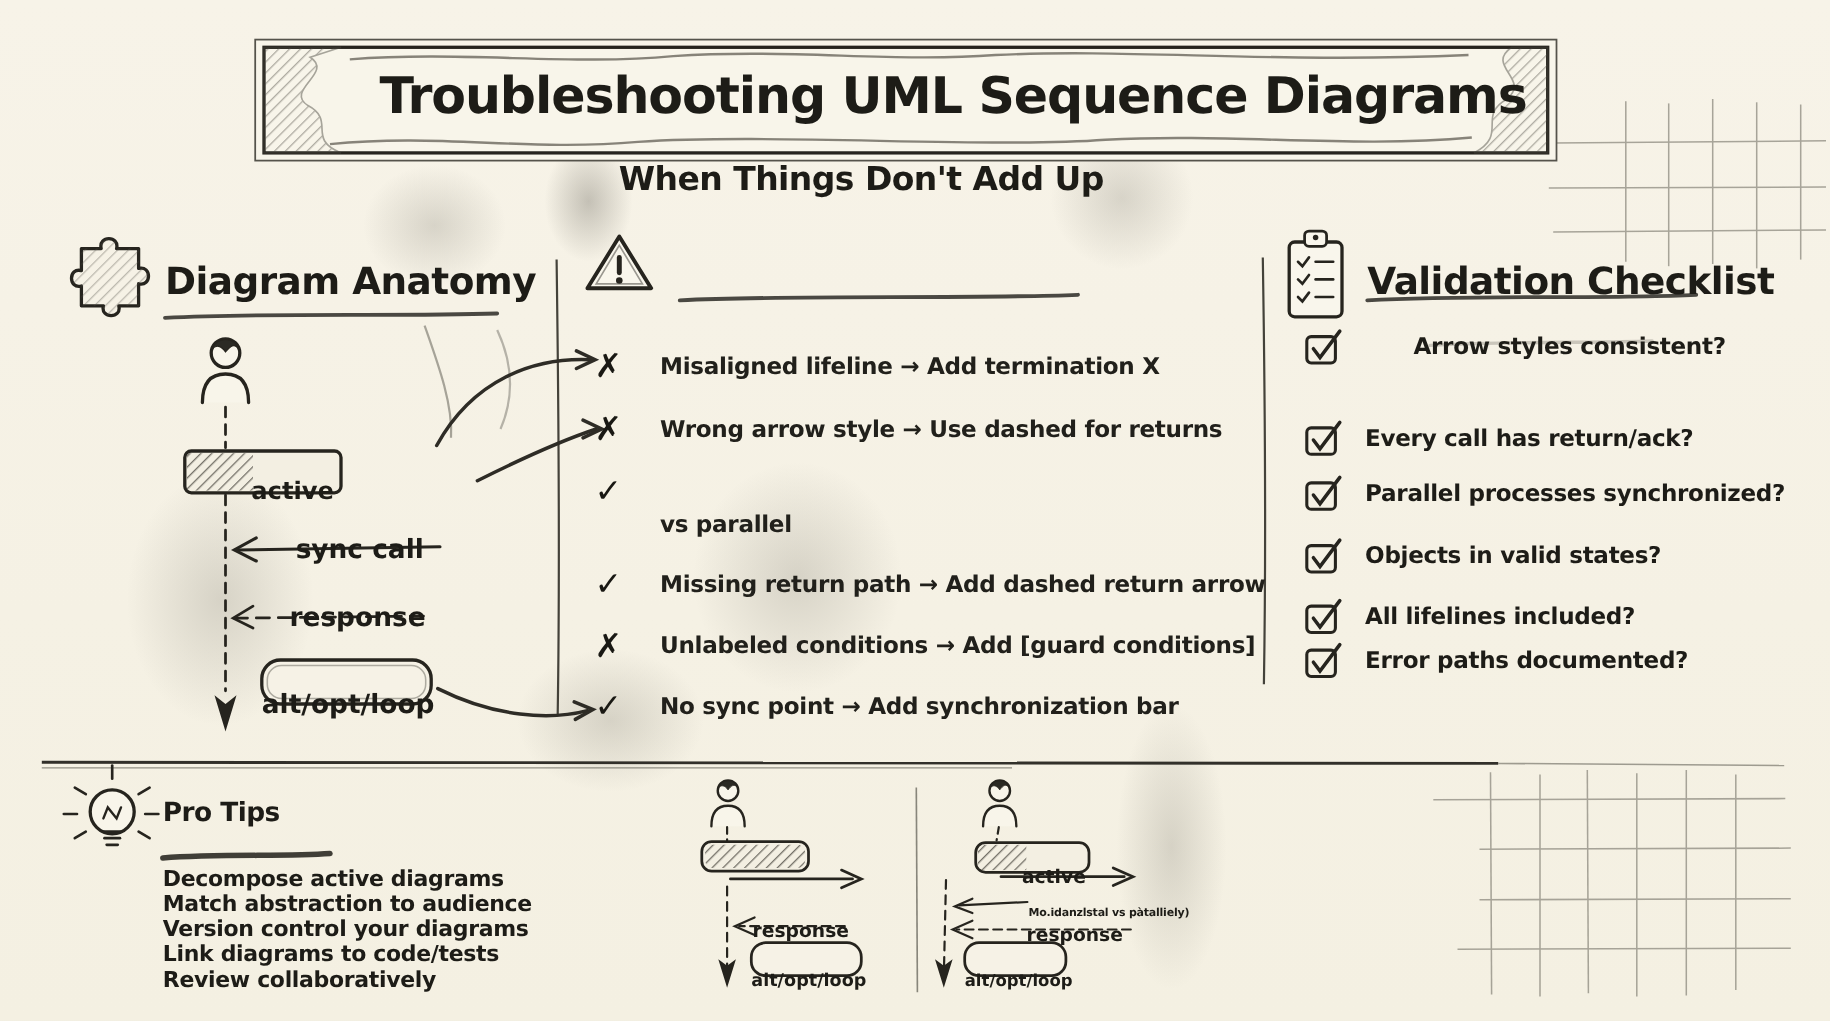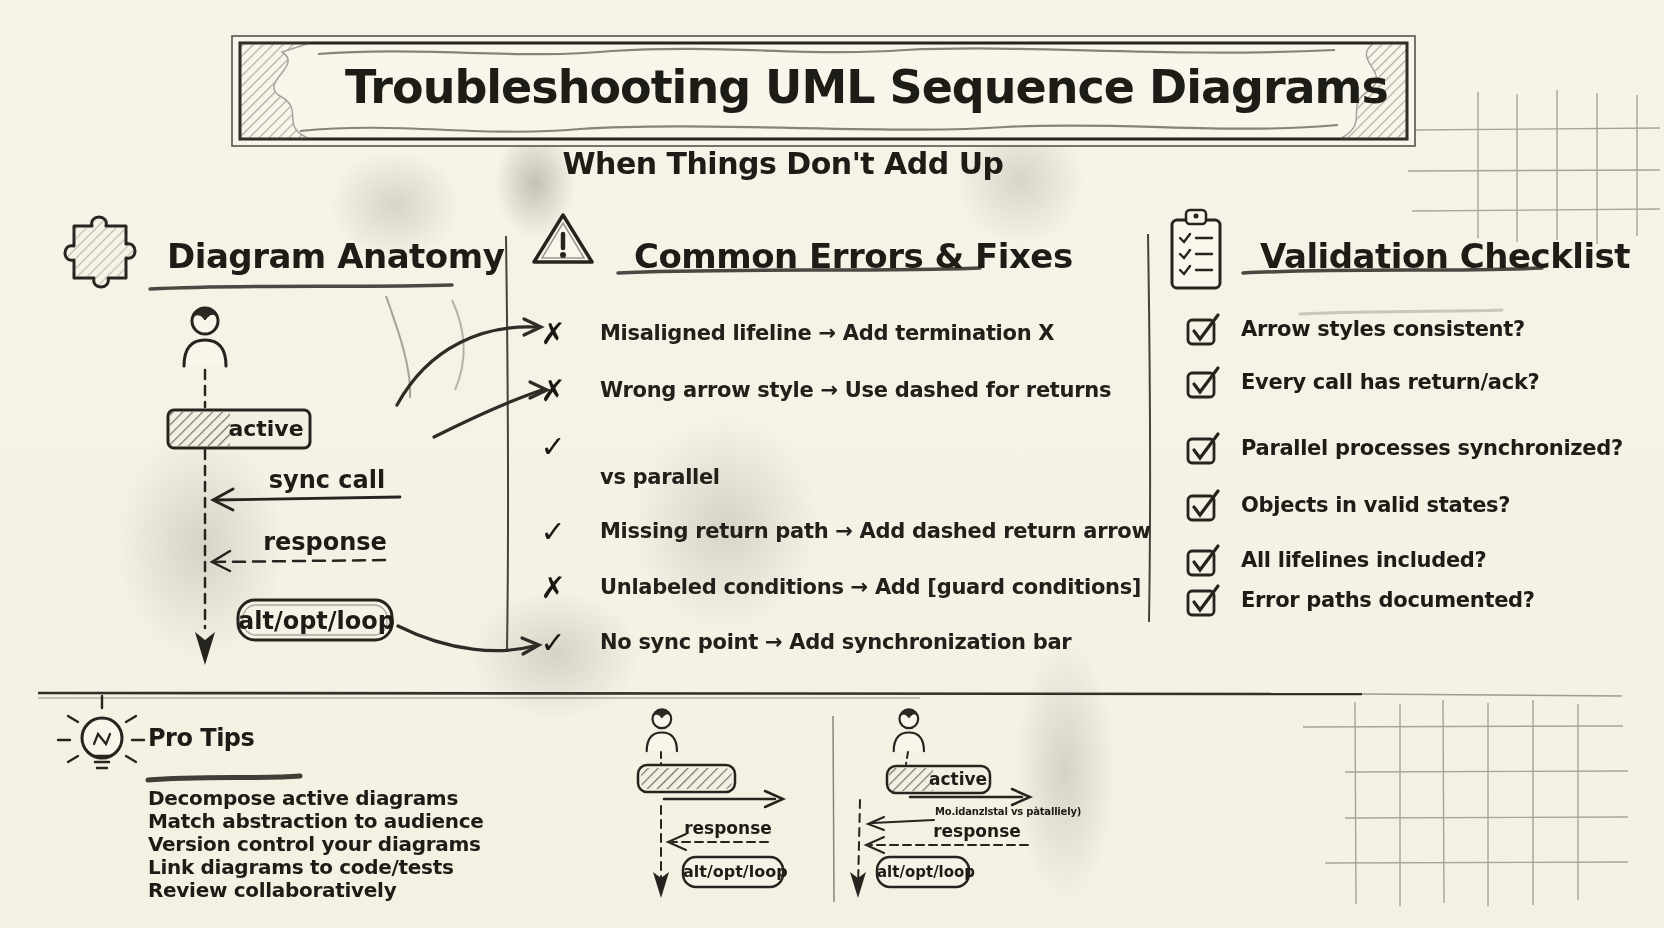--- a/index.html
+++ b/index.html
@@ -8,22 +8,22 @@
     background:#f6f2e6;
     background-image:linear-gradient(180deg,#f7f3e8 0%,#f5f1e4 60%,#f4f0e2 100%);
     font-family:"DejaVu Sans","Liberation Sans",sans-serif;
     color:#21201b;
   }
   .abs{position:absolute;}
   .bgsvg{position:absolute;left:0;top:0;pointer-events:none;}
   .hand{font-weight:700;color:#1d1c17;}
   .page-title{left:232px;top:60px;width:1269px;text-align:center;font-size:46px;letter-spacing:-1px;white-space:nowrap;}
   .page-subtitle{left:383px;top:146px;width:800px;text-align:center;font-size:30px;letter-spacing:-0.5px;white-space:nowrap;}
-  .sec-head{font-size:34px;letter-spacing:-0.5px;white-space:nowrap;margin-left:17px;}
-  .label{white-space:nowrap;}
+  .sec-head{font-size:34px;letter-spacing:-0.5px;white-space:nowrap;}
+  .label{white-space:nowrap;margin-top:19px;}
   .error-row{position:absolute;display:flex;align-items:flex-start;}
   .error-row .mark{display:inline-block;width:46px;text-align:center;font-size:30px;font-weight:700;line-height:31px;color:#191813;}
   .error-row .etext{font-size:21px;font-weight:700;letter-spacing:-0.3px;line-height:31px;margin-left:24px;white-space:nowrap;}
   .check-row{position:absolute;display:flex;align-items:flex-start;}
   .check-row .ctext{font-size:21px;font-weight:700;letter-spacing:-0.3px;line-height:34px;margin-left:20px;white-space:nowrap;}
   .tip-line{font-size:20px;font-weight:700;letter-spacing:-0.3px;line-height:23px;white-space:nowrap;}
   .smudge{position:absolute;border-radius:50%;pointer-events:none;}
   .sm-soft{background:radial-gradient(closest-side,rgba(92,89,79,0.20),rgba(92,89,79,0));}
   .sm-dark{background:radial-gradient(closest-side,rgba(80,77,68,0.30),rgba(80,77,68,0));}
 </style>
@@ -230,21 +230,20 @@
 
   <div class="abs hand page-title">Troubleshooting UML Sequence Diagrams</div>
   <div class="abs hand page-subtitle">When Things Don't Add Up</div>
 
   <div class="abs hand sec-head" style="left:150px;top:236px;">Diagram Anatomy</div>
   <div class="abs hand label" style="left:224px;top:416px;width:84px;text-align:center;font-size:22px;">active</div>
   <div class="abs hand label" style="left:257px;top:466px;width:140px;text-align:center;font-size:24px;">sync call</div>
   <div class="abs hand label" style="left:255px;top:528px;width:140px;text-align:center;font-size:24px;">response</div>
   <div class="abs hand label" style="left:238px;top:607px;width:154px;text-align:center;font-size:24px;">alt/opt/loop</div>
 
-  <div class="abs hand sec-head" style="left:617px;top:236px;">Common Errors &amp; Fixes</div>
 
   <div class="error-row" style="left:530px;top:318px;">
     <span class="mark">✗</span>
     <span class="etext">Misaligned lifeline → Add termination X</span>
   </div>
   <div class="error-row" style="left:530px;top:375px;">
     <span class="mark">✗</span>
     <span class="etext">Wrong arrow style → Use dashed for returns</span>
   </div>
   <div class="error-row" style="left:530px;top:431px;">
@@ -259,28 +258,28 @@
     <span class="mark">✗</span>
     <span class="etext">Unlabeled conditions → Add [guard conditions]</span>
   </div>
   <div class="error-row" style="left:530px;top:627px;">
     <span class="mark">✓</span>
     <span class="etext">No sync point → Add synchronization bar</span>
   </div>
 
   <div class="abs hand sec-head" style="left:1243px;top:236px;">Validation Checklist</div>
 
-  <div class="check-row" style="left:1185px;top:312px;">
+  <div class="check-row" style="left:1185px;top:298px;gap:44px;">
     <svg width="36" height="34" viewBox="0 0 36 34">
         <rect x="3" y="8" width="26" height="24" rx="4" fill="none" stroke="#26241e" stroke-width="2.8"></rect>
         <path d="M9,19 L15,27 L33,3" fill="none" stroke="#26241e" stroke-width="3.2" stroke-linecap="round"></path>
       </svg>
     <span class="hand ctext">Arrow styles consistent?</span>
   </div>
-  <div class="check-row" style="left:1185px;top:365px;text-align:right;">
+  <div class="check-row" style="left:1185px;top:381px;text-align:right;">
     <svg width="36" height="34" viewBox="0 0 36 34">
         <rect x="3" y="8" width="26" height="24" rx="4" fill="none" stroke="#26241e" stroke-width="2.8"></rect>
         <path d="M9,19 L15,27 L33,3" fill="none" stroke="#26241e" stroke-width="3.2" stroke-linecap="round"></path>
       </svg>
     <span class="hand ctext">Every call has return/ack?</span>
   </div>
   <div class="check-row" style="left:1185px;top:431px;">
     <svg width="36" height="34" viewBox="0 0 36 34">
         <rect x="3" y="8" width="26" height="24" rx="4" fill="none" stroke="#26241e" stroke-width="2.8"></rect>
         <path d="M9,19 L15,27 L33,3" fill="none" stroke="#26241e" stroke-width="3.2" stroke-linecap="round"></path>

